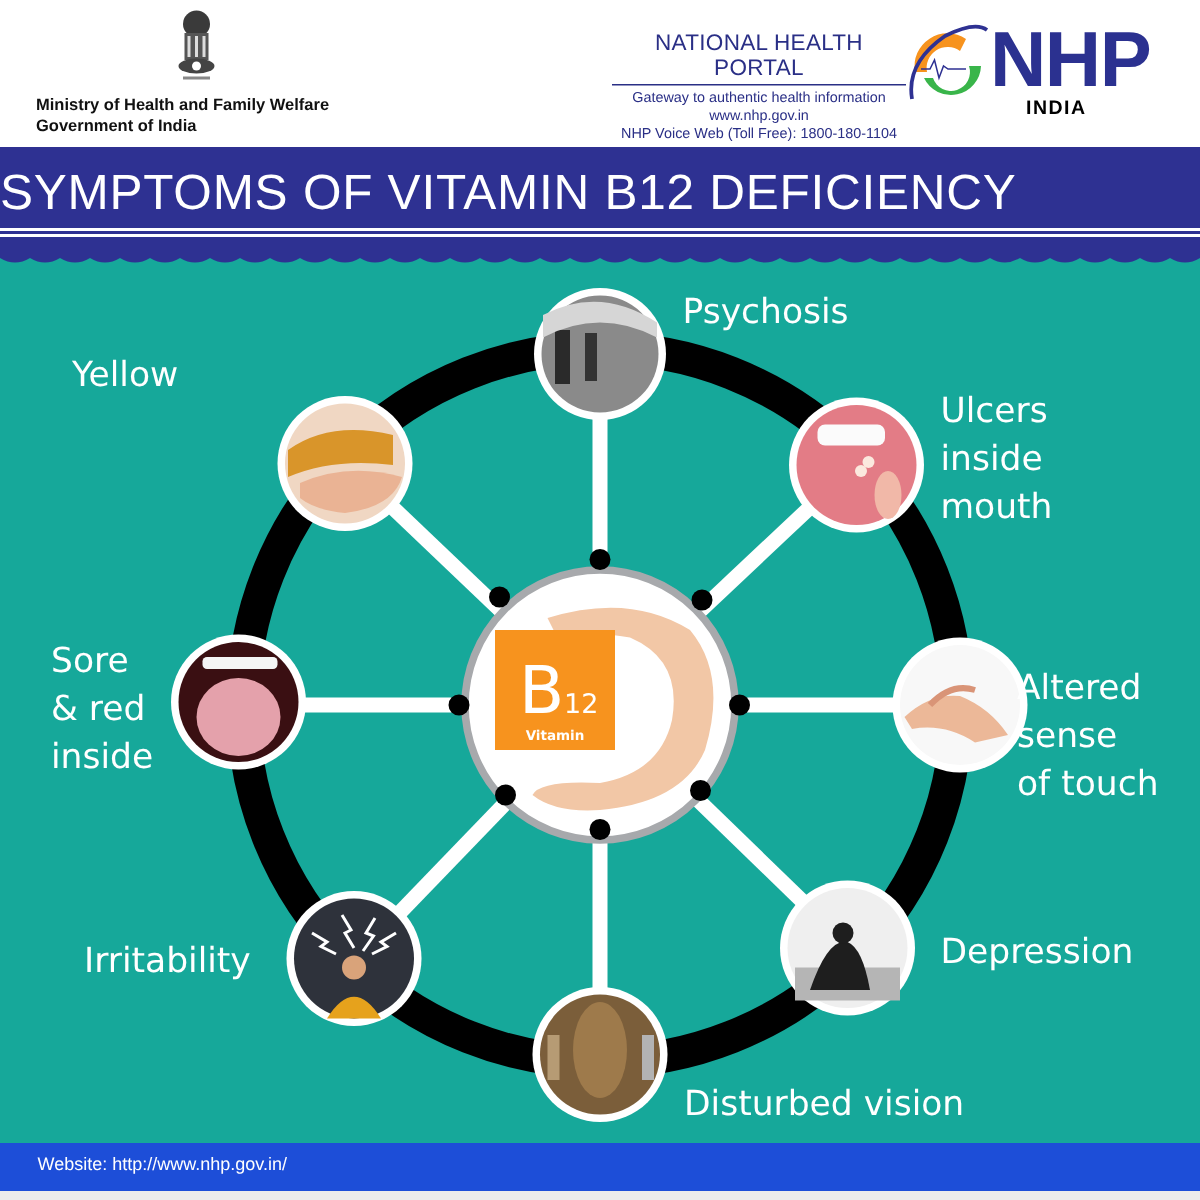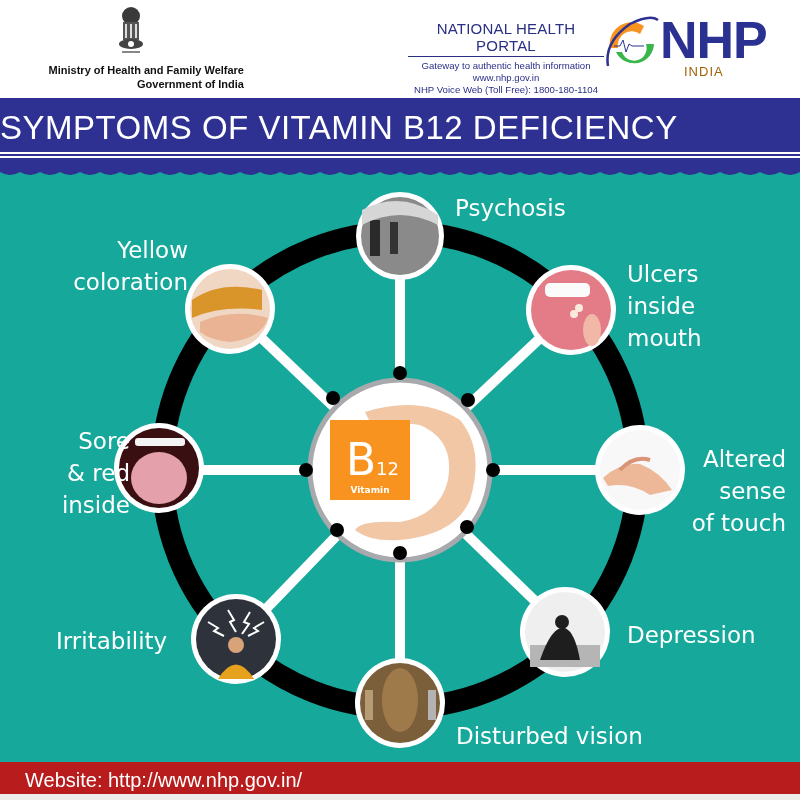--- a/index.html
+++ b/index.html
@@ -1,40 +1,40 @@
 <!DOCTYPE html>
 <html><head>
 <meta charset="utf-8">
 <style>
   html, body { margin:0; padding:0; }
   body { width:800px; height:800px; position:relative; overflow:hidden; background:#ffffff; font-family:"Liberation Sans", sans-serif; }
   .header { position:absolute; left:0; top:0; width:800px; height:98px; background:#ffffff; }
   .emblem { position:absolute; left:113px; top:6px; width:36px; height:52px; }
-  .ministry { position:absolute; left:24px; top:63px; width:220px; text-align:right; font-size:11px; font-weight:bold; color:#111; line-height:14px; }
+  .ministry { position:absolute; left:24px; top:63px; width:220px; text-align:left; font-size:11px; font-weight:bold; color:#111; line-height:14px; }
   .nhp-text { position:absolute; left:408px; top:20px; width:196px; text-align:center; color:#2a2f86; }
   .nhp-portal { font-size:15px; letter-spacing:0.2px; border-bottom:1.5px solid #2a2f86; padding-bottom:2px; display:block; }
   .nhp-line { font-size:9.6px; line-height:12px; display:block; color:#2a2f86; }
   .nhp-line.first { margin-top:3px; }
   .nhp-logo { position:absolute; left:600px; top:14px; width:62px; height:62px; }
   .nhp-big { position:absolute; left:660px; top:12px; font-size:52px; font-weight:bold; color:#2b3190; letter-spacing:-1px; line-height:56px;text-align:right; }
-  .nhp-india { position:absolute; left:684px; top:64px; font-size:13px; font-weight:normal; color:#a16207; letter-spacing:1px; }
+  .nhp-india { position:absolute; left:684px; top:64px; font-size:13px; font-weight:bold; color:#000000; letter-spacing:1px; }
 
   .banner { position:absolute; left:0; top:98px; width:800px; height:62px; background:#2e3192; }
   .banner-title { position:absolute; left:0; top:8px; width:800px; color:#ffffff; font-size:33px; letter-spacing:0.5px; line-height:44px; }
   .banner-rule1 { position:absolute; left:0; top:156px; width:800px; height:2px; background:#ffffff; }
   .banner-strip { position:absolute; left:0; top:158px; width:800px; height:8px; background:#2e3192; }
   .banner-rule2 { position:absolute; left:0; top:152px; width:800px; height:2px; background:#ffffff; }
 
   .main { position:absolute; left:0; top:160px; width:800px; height:602px; background:#16a89a; overflow:hidden; }
   .wave { position:absolute; left:0; top:166px; width:800px; height:14px; }
 
   .wheel { position:absolute; left:0; top:0; width:800px; height:800px; }
-  .label { position:absolute; color:#ffffff; font-family:"DejaVu Sans", sans-serif; font-size:23px; line-height:32px; text-align:right; }
-
-  .footer { position:absolute; left:0; top:762px; width:800px; height:32px; background:#b91c1c; color:#ffffff; font-size:20px; }
+  .label { position:absolute; color:#ffffff; font-family:"DejaVu Sans", sans-serif; font-size:23px; line-height:32px; text-align:left; }
+
+  .footer { position:absolute; left:0; top:762px; width:800px; height:32px; background:#1d4ed8; color:#ffffff; font-size:12px; }
   .footer-left { position:absolute; left:25px; top:7px; }
   .footer-right { position:absolute; right:33px; top:7px; }
   .bottom-strip { position:absolute; left:0; top:794px; width:800px; height:6px; background:#ececec; }
 </style>
 </head>
 <body>
 
 <div class="header">
   <svg class="emblem" viewBox="0 0 36 52">
     <ellipse cx="18" cy="10" rx="9" ry="9" fill="#3a3a3a"></ellipse>
@@ -197,19 +197,18 @@
 <div class="label" style="left:56px; top:625px;">
   <div>Irritability</div>
 </div>
 <div class="label" style="left:34px; top:425px; width:96px;">
   <div>Sore</div>
   <div>&amp; red</div>
   <div>inside</div>
 </div>
 <div class="label" style="left:48px; top:234px; width:140px;">
   <div>Yellow</div>
-  <div>coloration</div>
 </div>
 
 <div class="footer">
   <div class="footer-left">Website: http://www.nhp.gov.in/</div>
 </div>
 <div class="bottom-strip"></div>
 
 </body></html>

